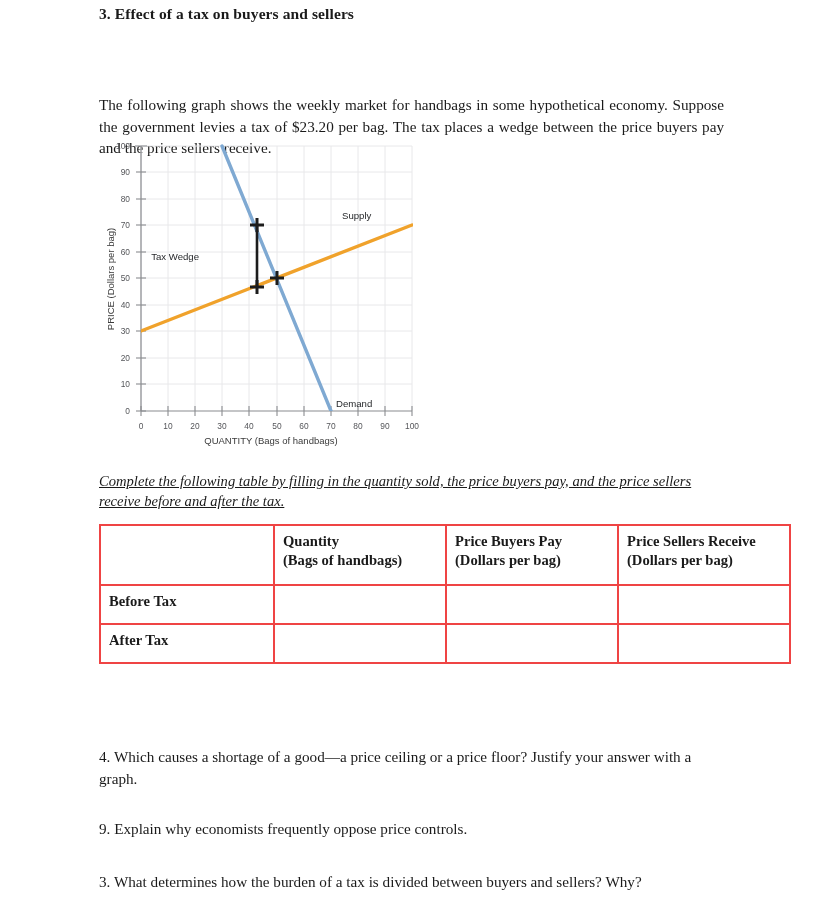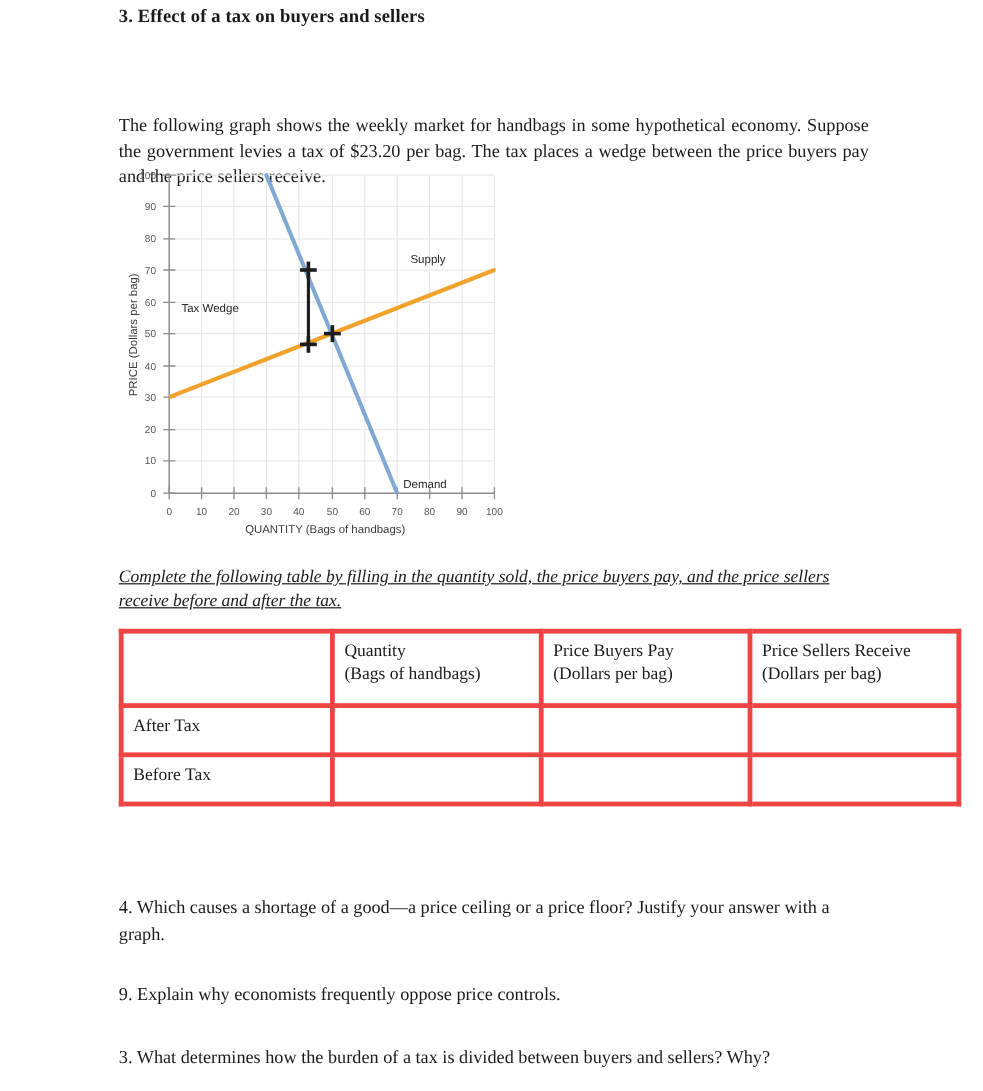--- a/index.html
+++ b/index.html
@@ -103,25 +103,26 @@
   .data-table {
     position: absolute;
     left: 99px;
     top: 524px;
     width: 624px;
     border-collapse: collapse;
     table-layout: fixed;
     font-family: "Liberation Serif", serif;
   }
   .data-table td {
-    border: 4px solid #ef4444;
+    border: 2px solid #ef4444;
     font-size: 14.6px;
     line-height: 18.5px;
     vertical-align: top;
     padding: 6px 7px 6px 8px;
+    font-weight: bold;
   }
   .data-table .col-label  { width: 157px; }
   .data-table .col-data   { width: 155px; }
   .data-table tr.header-row td { height: 46px; }
   .data-table tr.body-row td   { height: 25px; }
   .hdr-line { display: block; }
 </style>
 </head>
 <body>
 
@@ -275,28 +276,28 @@
           <span class="hdr-line">Price Buyers Pay</span>
           <span class="hdr-line">(Dollars per bag)</span>
         </td>
         <td class="col-data">
           <span class="hdr-line">Price Sellers Receive</span>
           <span class="hdr-line">(Dollars per bag)</span>
         </td>
       </tr>
 
       <tr class="body-row">
+        <td class="col-label">Before Tax</td>
+        <td class="col-data"></td>
+        <td class="col-data"></td>
+        <td class="col-data"></td>
+      </tr>
+
+      <tr class="body-row">
         <td class="col-label">After Tax</td>
-        <td class="col-data"></td>
-        <td class="col-data"></td>
-        <td class="col-data"></td>
-      </tr>
-
-      <tr class="body-row">
-        <td class="col-label">Before Tax</td>
         <td class="col-data"></td>
         <td class="col-data"></td>
         <td class="col-data"></td>
       </tr>
     </tbody>
   </table>
 
   <div class="question" id="q4">4. Which causes a shortage of a good—a price ceiling or a price floor? Justify your answer with a graph.</div>
   <div class="question" id="q5">9. Explain why economists frequently oppose price controls.</div>
   <div class="question" id="q6">3. What determines how the burden of a tax is divided between buyers and sellers? Why?</div>

